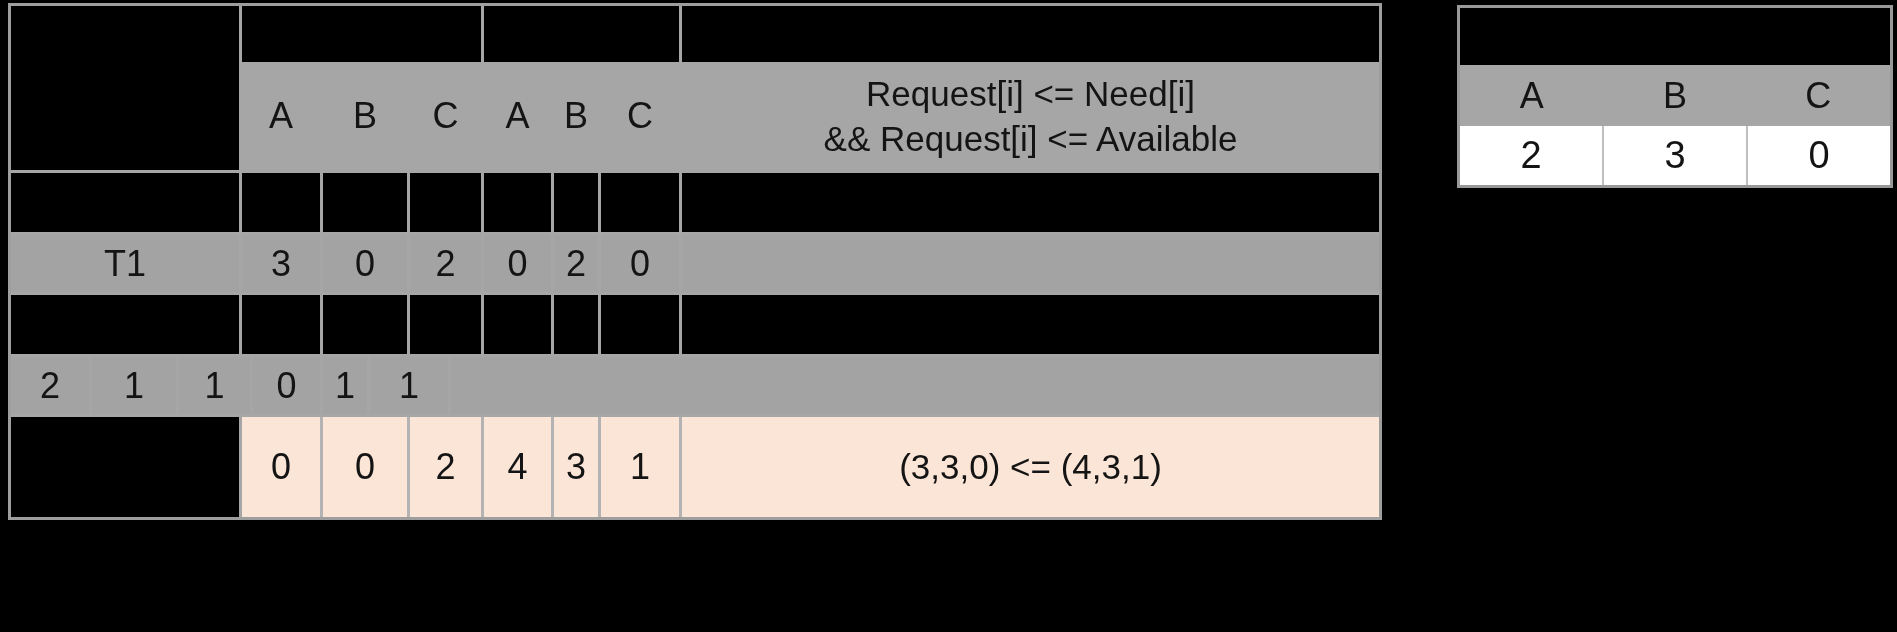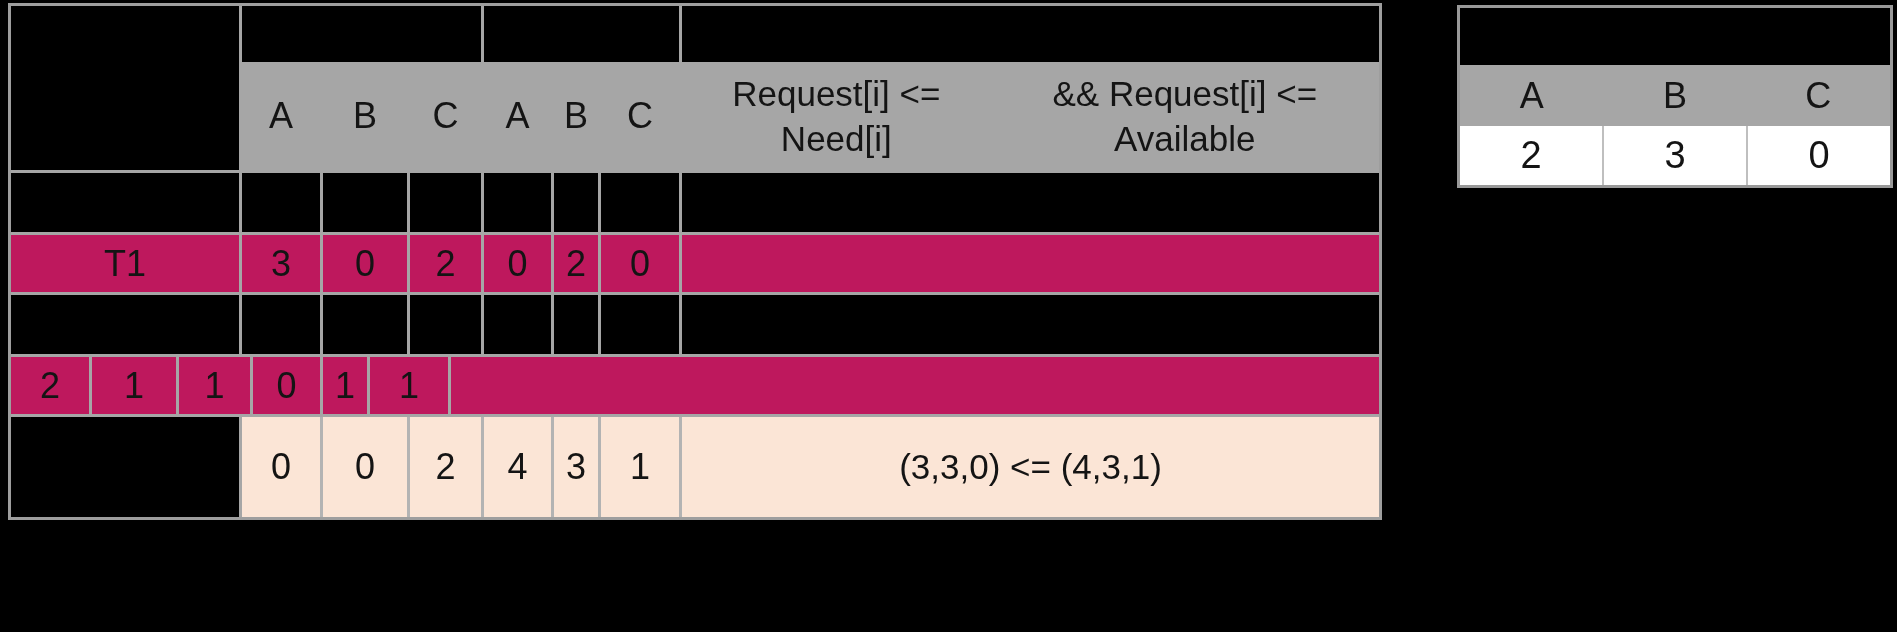--- a/index.html
+++ b/index.html
@@ -16,32 +16,32 @@
   .row { display:flex; box-sizing:border-box; border-bottom:3px solid #a6a6a6; }
   .row:last-child { border-bottom:none; }
   .cell {
     box-sizing:border-box; display:flex; align-items:center; justify-content:center;
     border-right:3px solid #a6a6a6; font-size:36px; overflow:hidden;
   }
   .cell:last-child { border-right:none; }
   .c-label { width:231px; }
   .c-a1 { width:81px; } .c-b1 { width:87px; } .c-c1 { width:74px; }
   .c-a2 { width:70px; } .c-b2 { width:47px; } .c-c2 { width:81px; }
-  .c-req { flex:1; flex-direction:row; line-height:1.3; font-size:35px; }
+  .c-req { flex:1; flex-direction:column; line-height:1.3; font-size:35px; }
   .bg-gray  { background:#a6a6a6; }
   
   .hdr { display:flex; box-sizing:border-box; height:167px; border-bottom:3px solid #a6a6a6; }
   .hdr-label { width:231px; box-sizing:border-box; background:#000; border-right:3px solid #a6a6a6; }
   .hdr-right { flex:1; display:flex; flex-direction:column; }
   .hdr-top { display:flex; height:56px; }
   .hdr-top .cell { background:#000; }
   .h-g1 { width:242px; } .h-g2 { width:198px; } .h-g3 { flex:1; }
   .hdr-letters { flex:1; display:flex; background:#a6a6a6; }
   .r-black { height:62px; } .r-black .cell { background:#000; }
-  .r-gray  { height:60px; background:#be185d; }
+  .r-gray  { height:60px; background:#a3a3a3; }
   .r-hl    { height:100px; }
   .r-hl .cell { background:#fbe5d6; border-right:3px solid #b3b3b3; }
   .r-hl .cell.c-label { background:#000; border-right:3px solid #a6a6a6; }
   .r-hl .cell:last-child { border-right:none; }
   .cond-line { display:block; text-align:center; }
   
   .atable {
     position:absolute; left:1457px; top:5px; width:436px; height:183px;
     box-sizing:border-box; border:3px solid #999; background:#000;
     display:flex; flex-direction:column;

